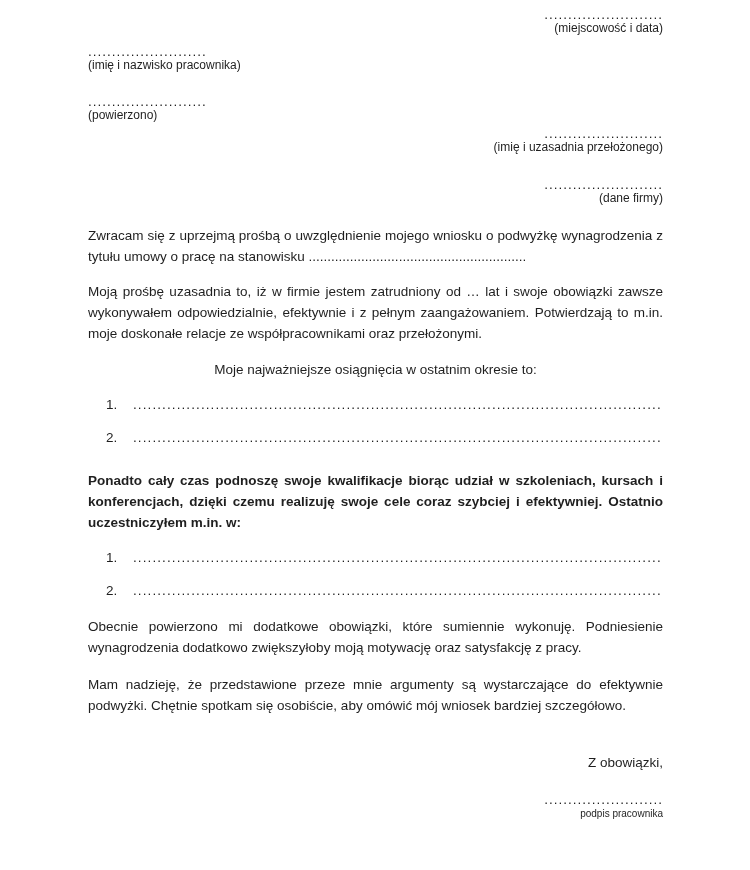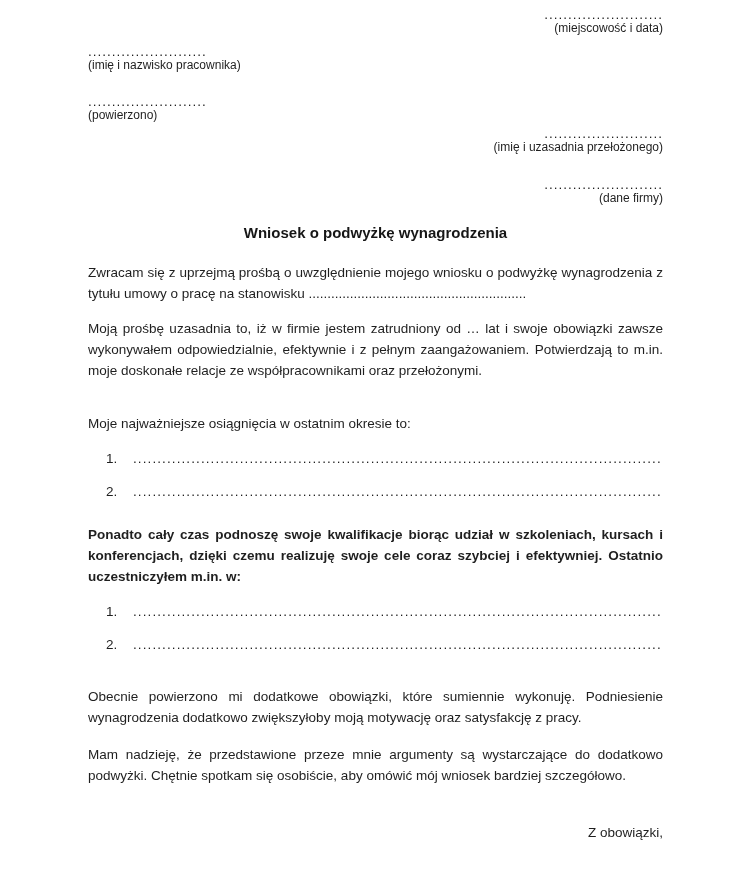--- a/index.html
+++ b/index.html
@@ -46,23 +46,23 @@
     color: #161616;
   }
 
   .body-par {
     margin: 0;
     text-align: justify;
     line-height: 21px;
   }
   .p-request { margin-top: 20px; }
   .p-just    { margin-top: 14px; }
-  .p-intro   { margin-top: 32px; text-align: left; }
+  .p-intro   { margin-top: 15px; text-align: center; }
   .p-train   { margin-top: 22px; font-weight: bold; }
-  .p-duties  { margin-top: 31px; }
+  .p-duties  { margin-top: 15px; }
   .p-hope    { margin-top: 16px; }
 
   .blank-list { margin-top: 14px; }
   .li {
     display: flex;
     align-items: baseline;
     padding-left: 18px;
     line-height: 21px;
   }
   .li + .li { margin-top: 12px; }
@@ -116,21 +116,20 @@
   <div class="hdr right b-sup">
     <div class="dotline">.........................</div>
     <div class="hlabel">(imię i uzasadnia przełożonego)</div>
   </div>
 
   <div class="hdr right b-co">
     <div class="dotline">.........................</div>
     <div class="hlabel">(dane firmy)</div>
   </div>
 
-  <h1 class="title">Wniosek o podwyżkę wynagrodzenia</h1>
 
   <p class="body-par p-request">Zwracam się z uprzejmą prośbą o uwzględnienie mojego wniosku o podwyżkę wynagrodzenia z tytułu umowy o pracę na stanowisku ..........................................................</p>
 
   <p class="body-par p-just">Moją prośbę uzasadnia to, iż w firmie jestem zatrudniony od … lat i swoje obowiązki zawsze wykonywałem odpowiedzialnie, efektywnie i z pełnym zaangażowaniem. Potwierdzają to m.in. moje doskonałe relacje ze współpracownikami oraz przełożonymi.</p>
 
   <p class="body-par p-intro">Moje najważniejsze osiągnięcia w ostatnim okresie to:</p>
 
   <div class="blank-list">
     <div class="li">
       <span class="li-num">1.</span>
@@ -150,21 +149,21 @@
       <span class="li-dots">......................................................................................................................................................</span>
     </div>
     <div class="li">
       <span class="li-num">2.</span>
       <span class="li-dots">......................................................................................................................................................</span>
     </div>
   </div>
 
   <p class="body-par p-duties">Obecnie powierzono mi dodatkowe obowiązki, które sumiennie wykonuję. Podniesienie wynagrodzenia dodatkowo zwiększyłoby moją motywację oraz satysfakcję z pracy.</p>
 
-  <p class="body-par p-hope">Mam nadzieję, że przedstawione przeze mnie argumenty są wystarczające do dodatkowo podwyżki. Chętnie spotkam się osobiście, aby omówić mój wniosek bardziej szczegółowo.</p>
+  <p class="body-par p-hope">Mam nadzieję, że przedstawione przeze mnie argumenty są wystarczające do efektywnie podwyżki. Chętnie spotkam się osobiście, aby omówić mój wniosek bardziej szczegółowo.</p>
 
   <div class="salutation">Z obowiązki,</div>
 
   <div class="signature">
     <div class="dotline">.........................</div>
     <div class="hlabel">podpis pracownika</div>
   </div>
 
 </div>
 

